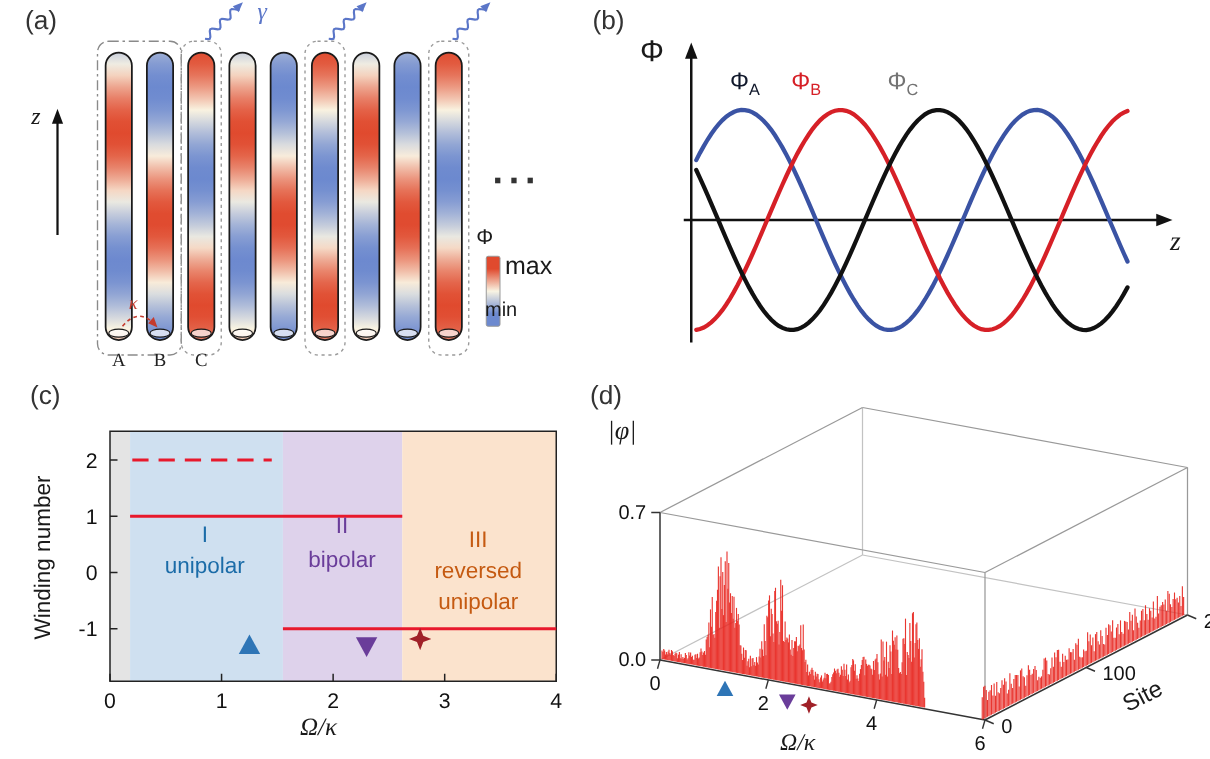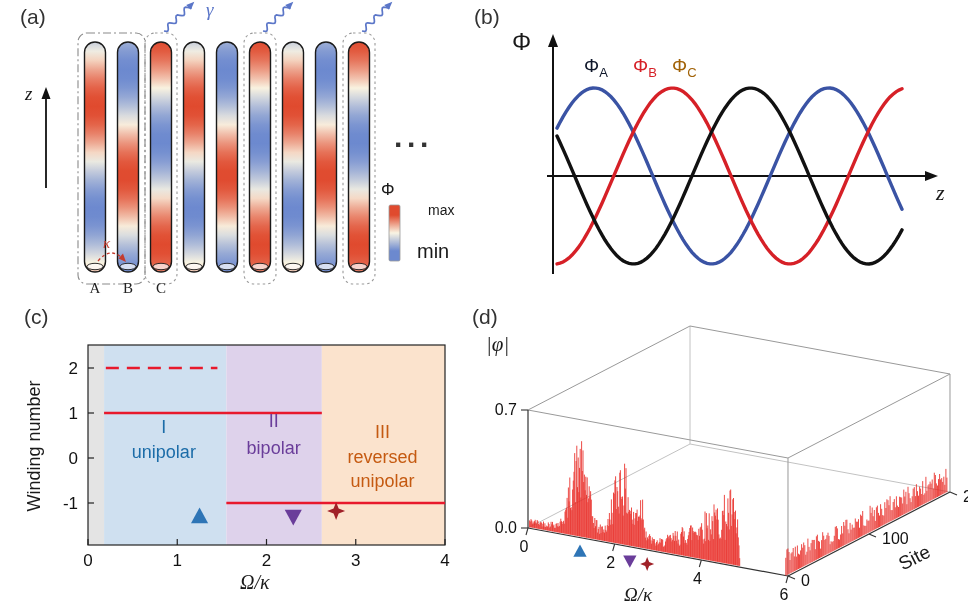--- a/index.html
+++ b/index.html
@@ -864,28 +864,28 @@
   <div class="ov panel-letter" style="left:20px;top:6px">(a)</div>
   <div class="ov panel-letter" style="left:474px;top:6px">(b)</div>
   <div class="ov panel-letter" style="left:24px;top:306px">(c)</div>
   <div class="ov panel-letter" style="left:472px;top:306px">(d)</div>
 
   <div class="ov math" style="left: 206px; top: 0px; font-size: 19px; color: rgb(91, 118, 200);">γ</div>
   <div class="ov math" style="left:25px;top:84px;font-size:19px">z</div>
   <div class="ov math" style="left: 103px; top: 236px; font-size: 15px; color: rgb(196, 59, 46);">κ</div>
   <div class="ov" style="left:394px;top:130px;font-size:30px;font-weight:700;letter-spacing:3px;color:#333">···</div>
   <div class="ov" style="left:381px;top:181px;font-size:17px">Φ</div>
-  <div class="ov" style="left:428px;top:203px;font-size:14px">max</div>
-  <div class="ov" style="left:417px;top:241px;font-size:20px">min</div>
+  <div class="ov" style="left:404px;top:203px;font-size:20px">max</div>
+  <div class="ov" style="left:388px;top:241px;font-size:16px">min</div>
 
   <div class="ov" style="left:512px;top:30px;font-size:24px">Φ</div>
   <div class="ov math" style="left:936px;top:182px;font-size:22px">z</div>
   <div class="ov" style="left: 584px; top: 56px; font-size: 19px; color: #0f172a;"><span>Φ</span><sub>A</sub></div>
   <div class="ov" style="left: 633px; top: 56px; font-size: 19px; color: rgb(214, 32, 39);"><span>Φ</span><sub>B</sub></div>
-  <div class="ov" style="left: 672px; top: 56px; font-size: 19px; color: #a16207;"><span>Φ</span><sub>C</sub></div>
+  <div class="ov" style="left: 710px; top: 56px; font-size: 19px; color: #737373;"><span>Φ</span><sub>C</sub></div>
 
   <div class="ov math" style="left:240px;top:572px;font-size:20px">Ω/κ</div>
   <div class="ov rot90" style="left:-66px;top:437px;font-size:18px">Winding number</div>
 
   <div class="ov math" style="left:486px;top:334px;font-size:21px">|φ|</div>
   <div class="ov math" style="left:624px;top:585px;font-size:19px">Ω/κ</div>
   <div class="ov" style="left:898px;top:548px;font-size:19px;transform:rotate(-27deg)">Site</div>
 </div>
 
 </body></html>

